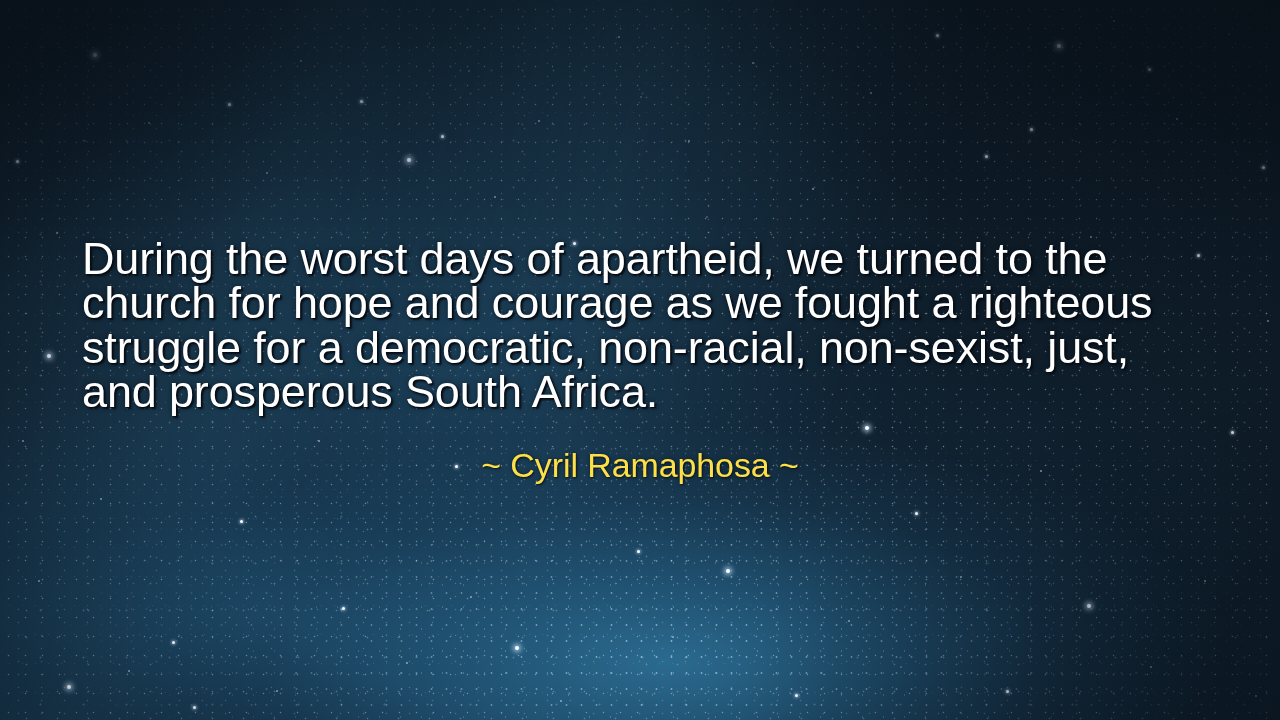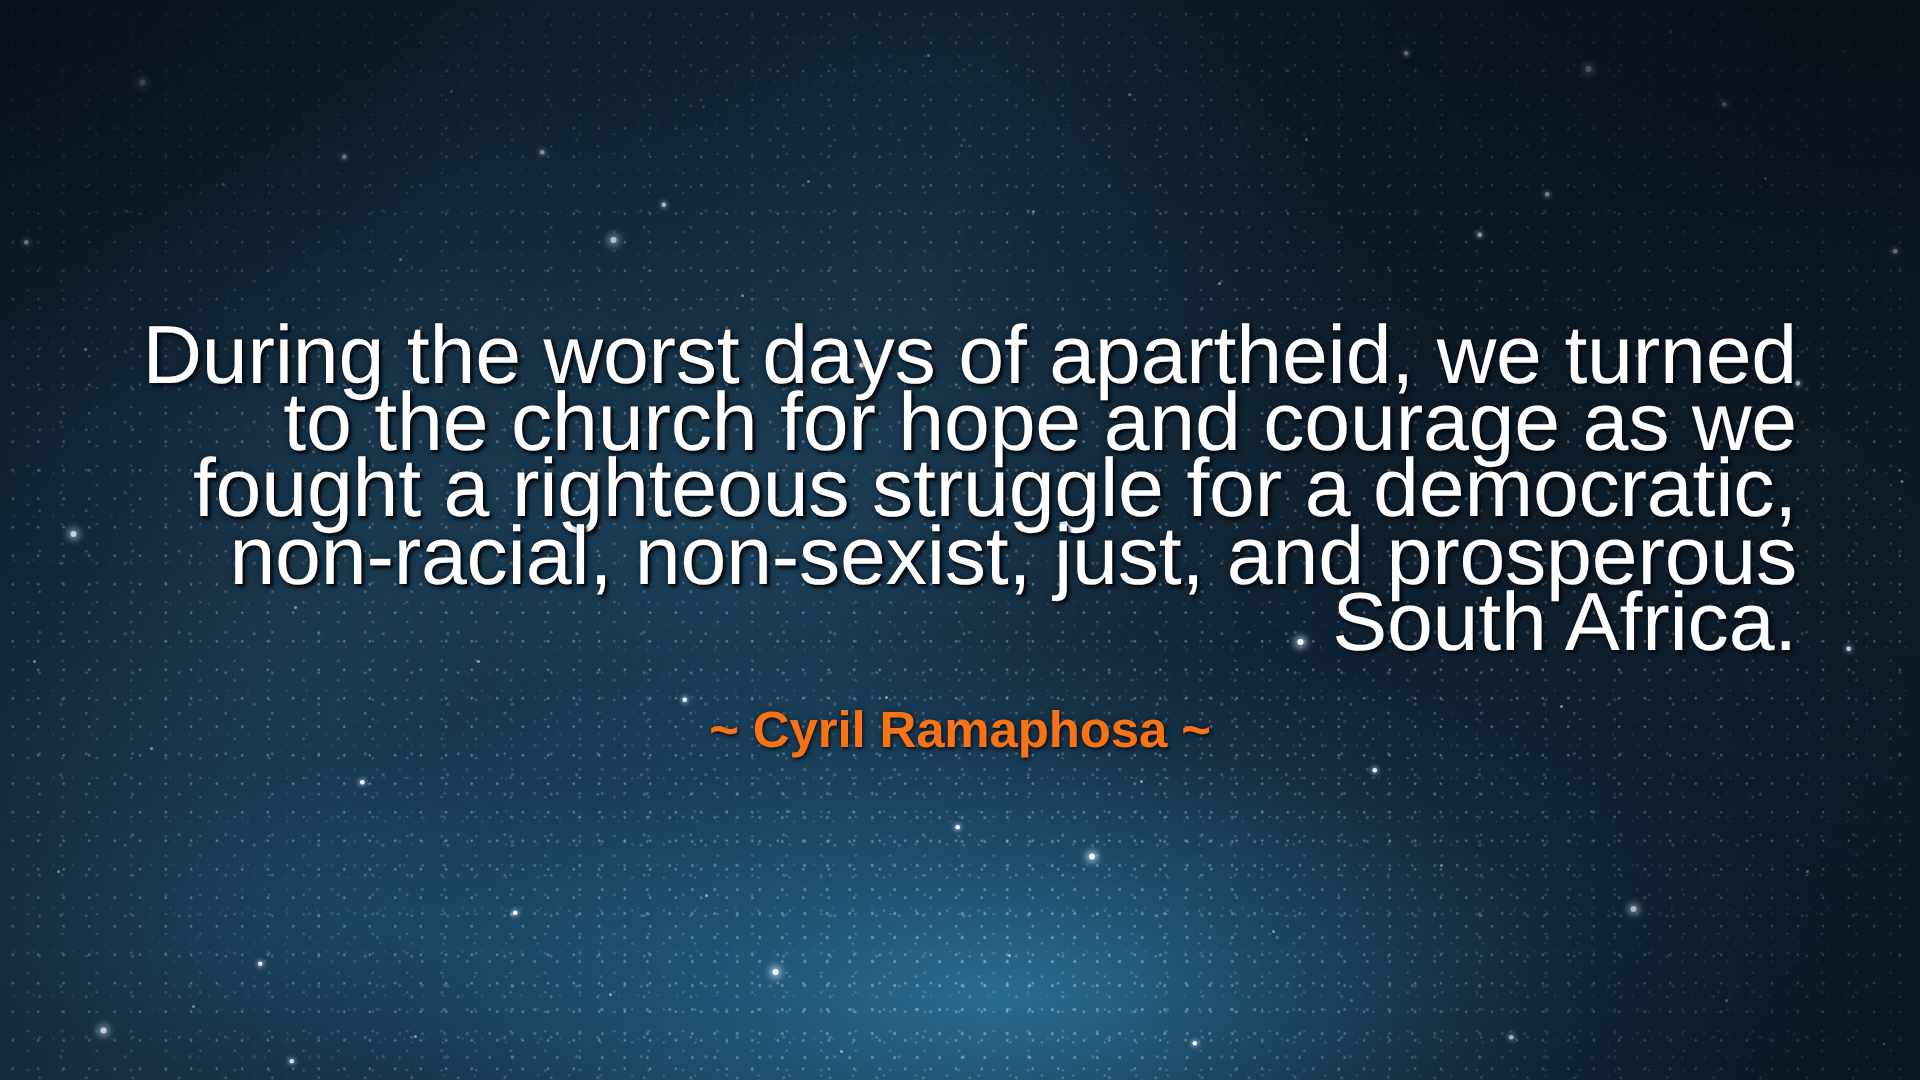--- a/index.html
+++ b/index.html
@@ -186,23 +186,23 @@
     height:720px;
     display:flex;
     flex-direction:column;
     align-items:center;
     justify-content:center;
     padding:0 64px;
   }
 
   .quote-text {
     width:1116px;
-    text-align:right;
+    text-align:left;
     color:#ffffff;
-    font-size:55px;
+    font-size:45px;
     line-height:44.5px;
     font-weight:400;
     letter-spacing:-0.15px;
     text-shadow:
        2px 2px 2px rgba(6,12,20,0.92),
        1px 1px 1px rgba(6,12,20,0.75),
        0 0 5px rgba(6,12,20,0.55);
     white-space:pre-line;
   }
 
@@ -317,16 +317,16 @@
     <i class="faint" style="left:524px;  top:540px;"></i>
     <i class="faint" style="left:900px;  top:666px;"></i>
     <i class="faint" style="left:1060px; top:540px;"></i>
   </div>
 
   <div class="sky-vignette"></div>
   <div class="sky-vignette corner"></div>
 
   <div id="text-block">
     <div class="quote-text" style="color: rgb(255, 255, 255);">During the worst days of apartheid, we turned to the church for hope and courage as we fought a righteous struggle for a democratic, non-racial, non-sexist, just, and prosperous South Africa.</div>
-    <div class="attribution" style="color: #f97316; font-weight: bold;">~ Cyril Ramaphosa ~</div>
+    <div class="attribution" style="color: #fde047;">~ Cyril Ramaphosa ~</div>
   </div>
 
 </div>
 
 </body></html>

